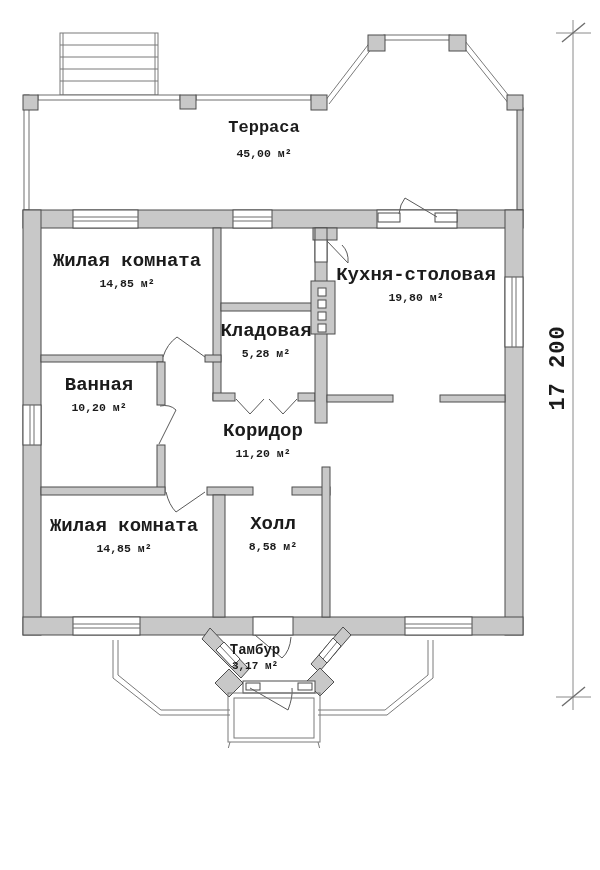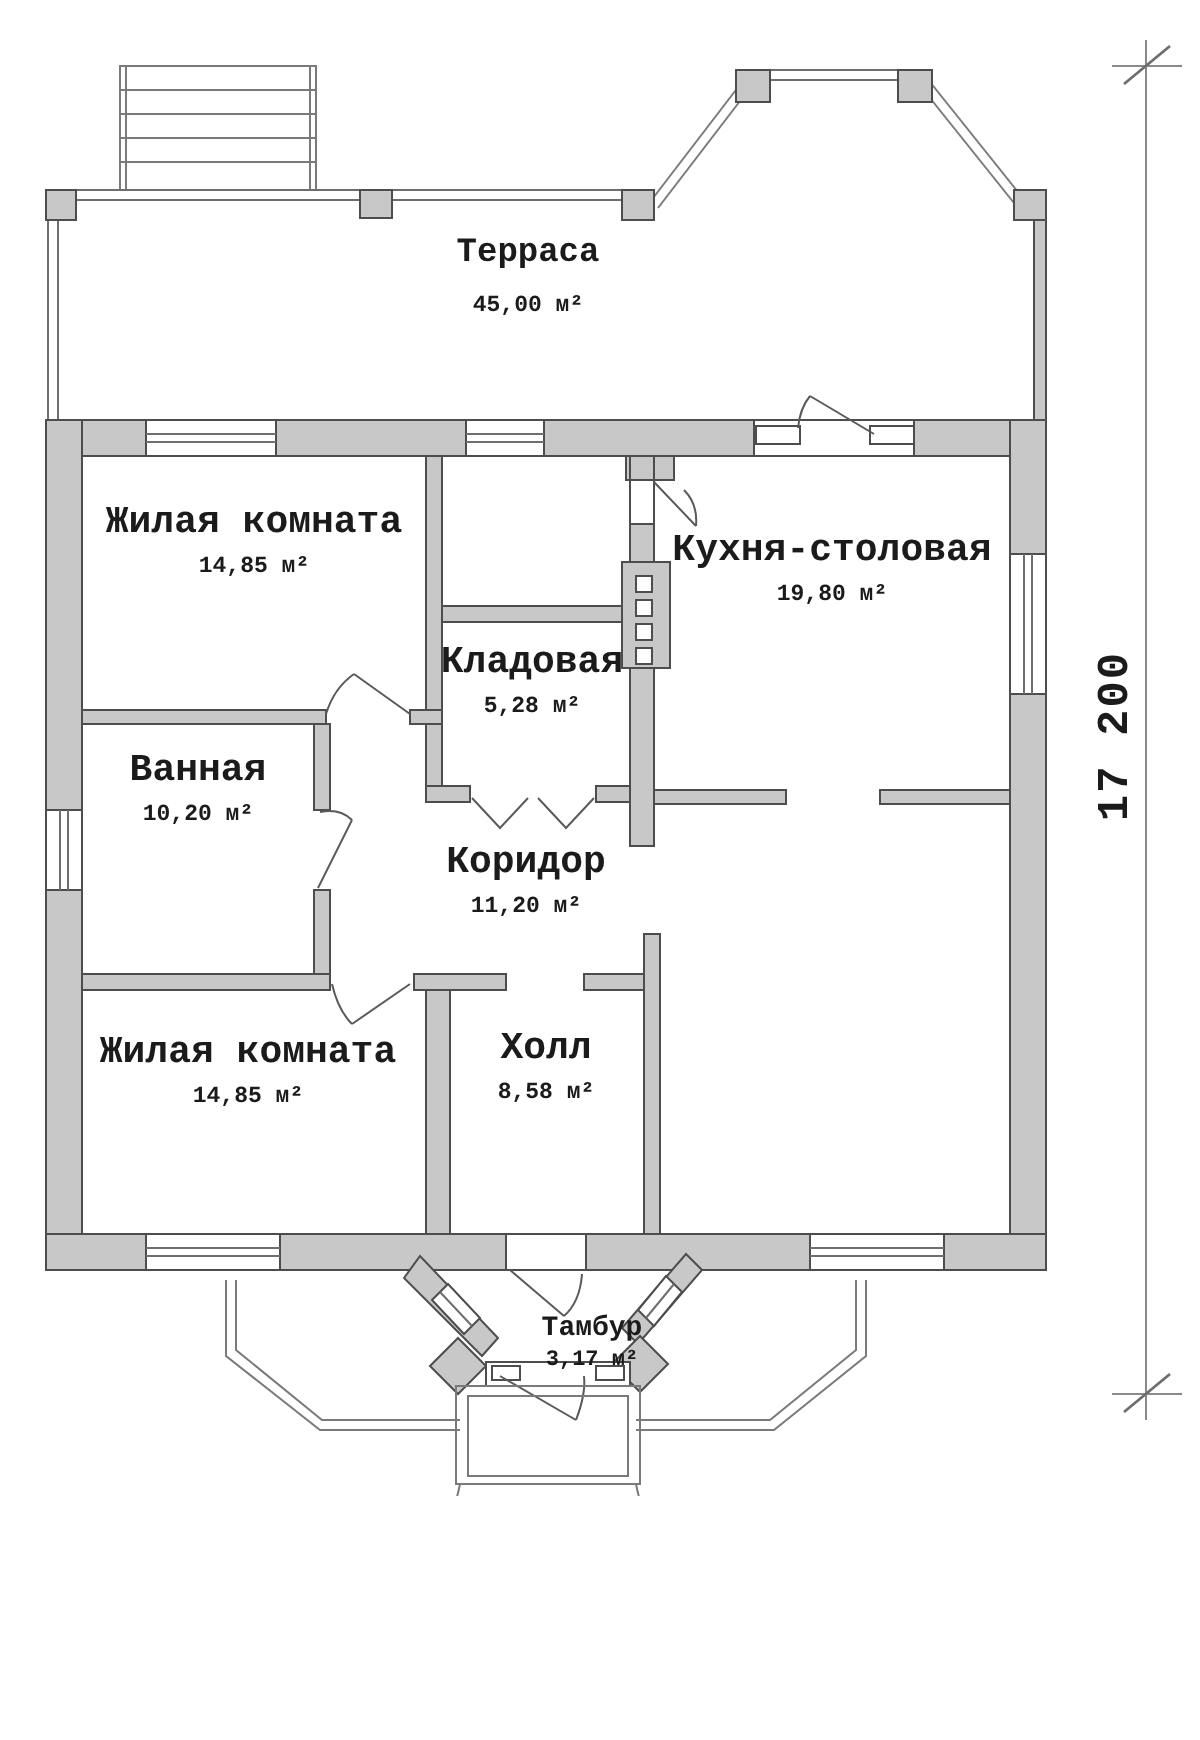--- a/index.html
+++ b/index.html
@@ -272,21 +272,21 @@
     <div class="room-area">11,20 м²</div>
   </div>
   <div class="room-label" style="left:124px;top:536px;">
     <div class="room-name">Жилая комната</div>
     <div class="room-area">14,85 м²</div>
   </div>
   <div class="room-label" style="left:273px;top:534px;">
     <div class="room-name">Холл</div>
     <div class="room-area">8,58 м²</div>
   </div>
-  <div class="room-label sm" style="left:255px;top:672px;margin-left:41px;">
+  <div class="room-label sm" style="left:255px;top:657px;">
     <div class="room-name">Тамбур</div>
     <div class="room-area">3,17 м²</div>
   </div>
 
   <div class="dim-label" style="left:273px;top:824px;margin-top:17px;">13 000</div>
   <div class="dim-label vert" style="left:558px;top:368px;">17 200</div>
 
 </div>
 
 </body></html>

